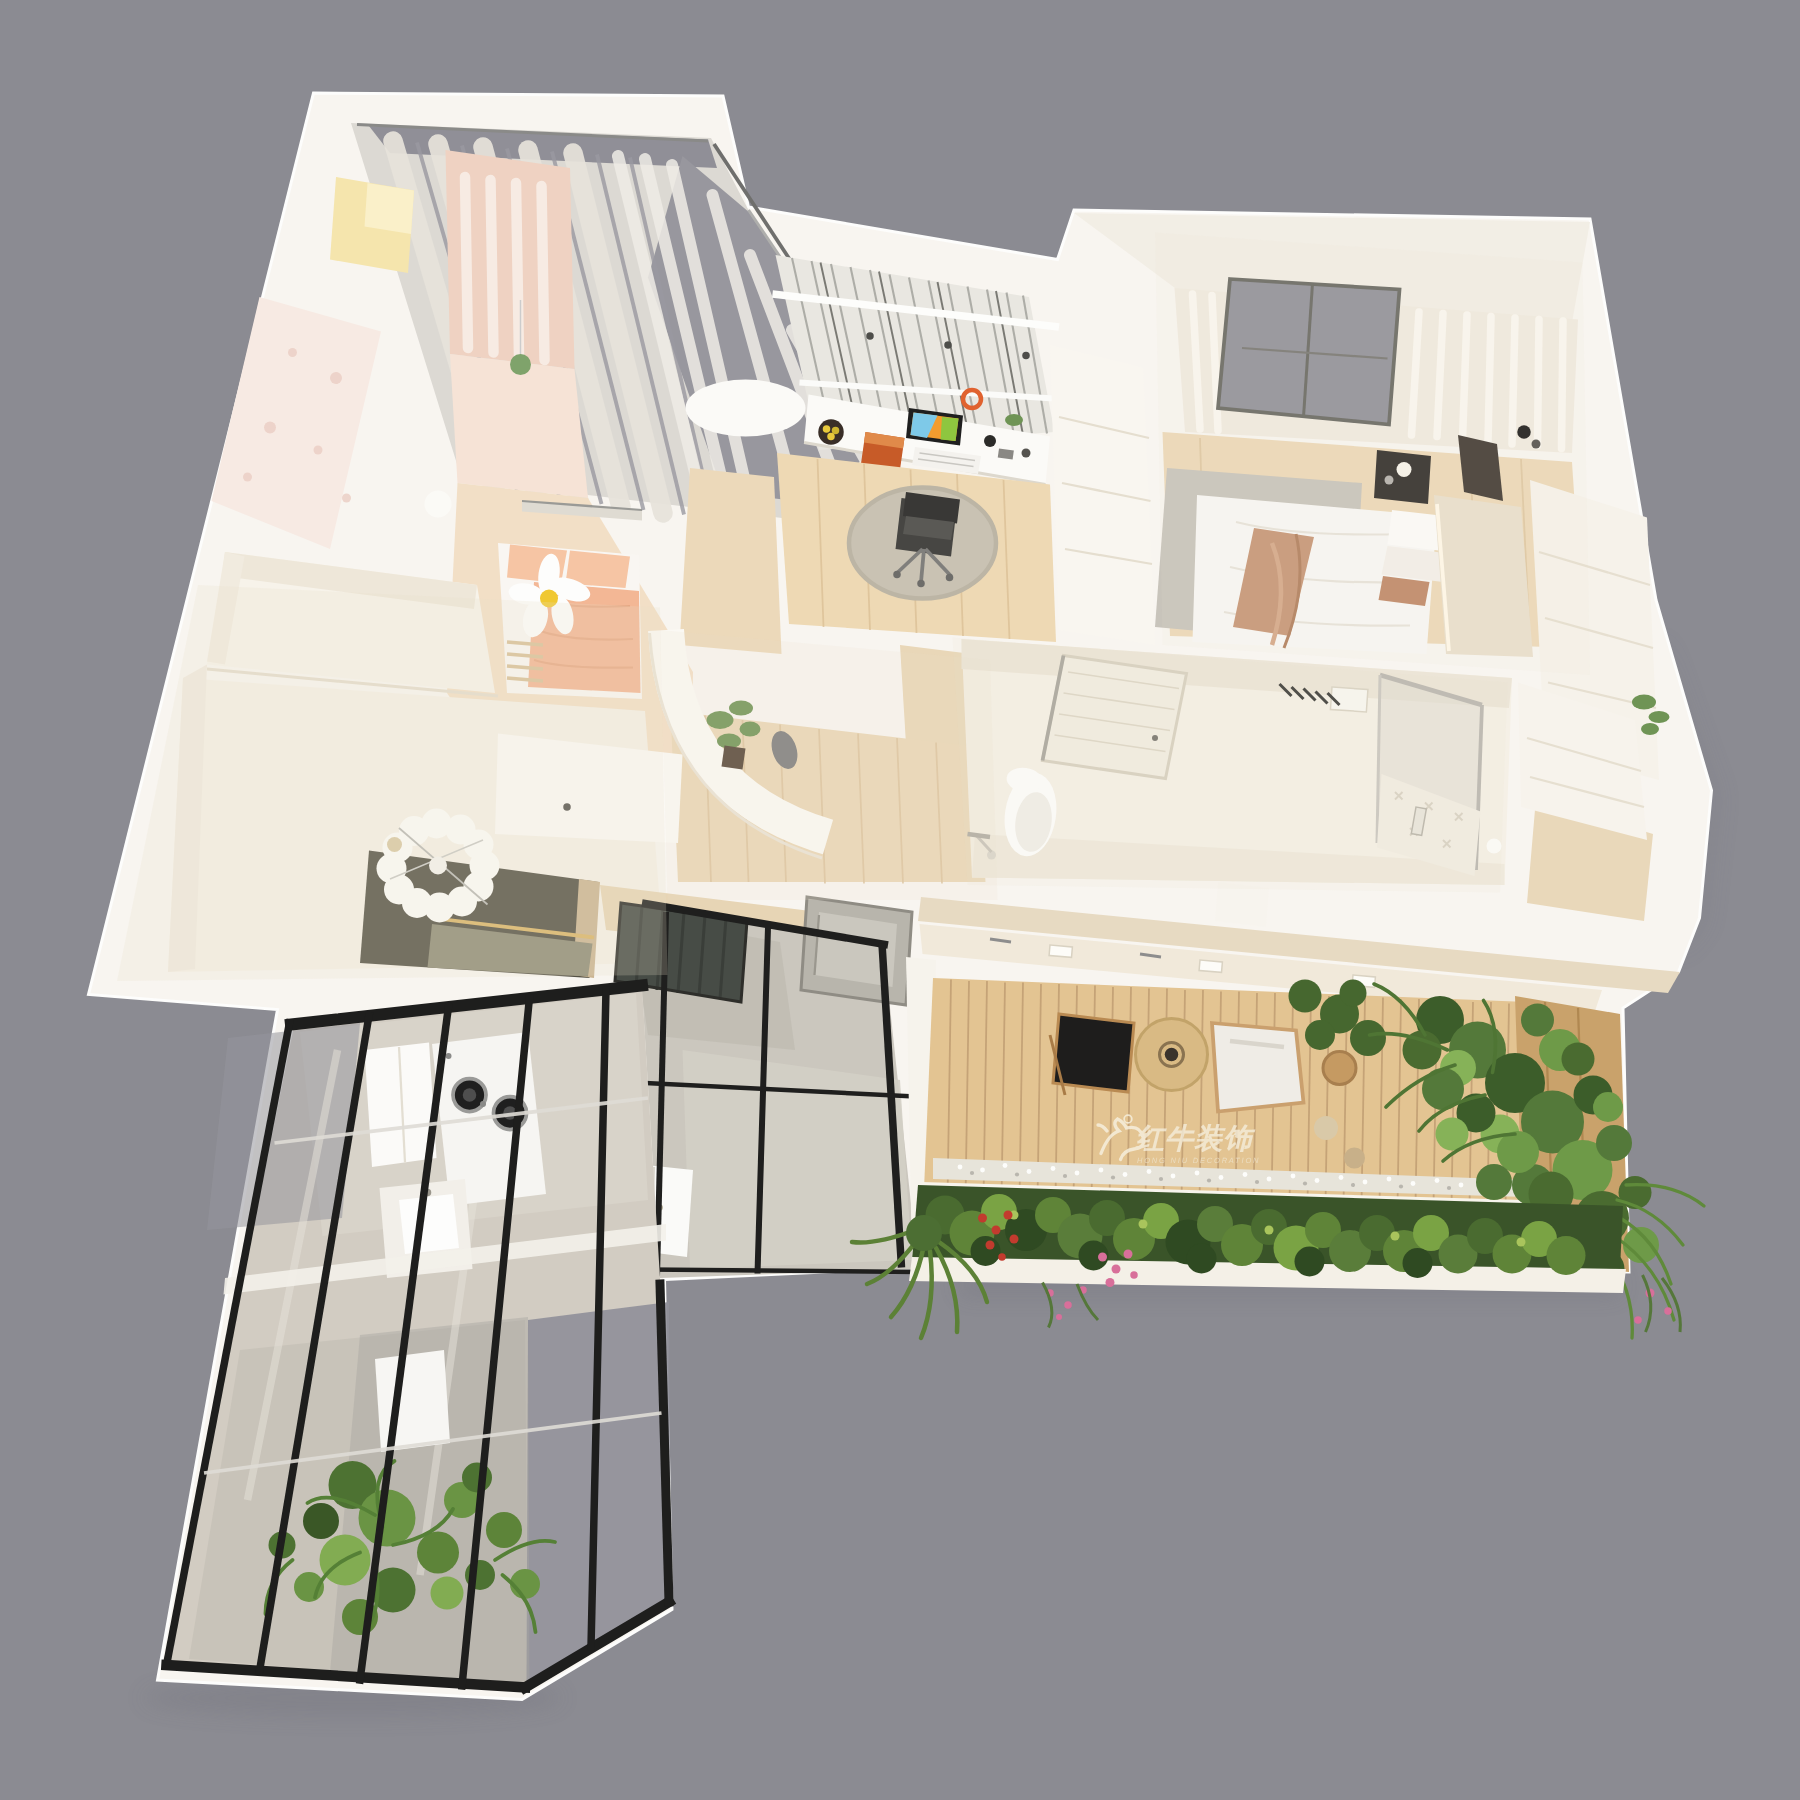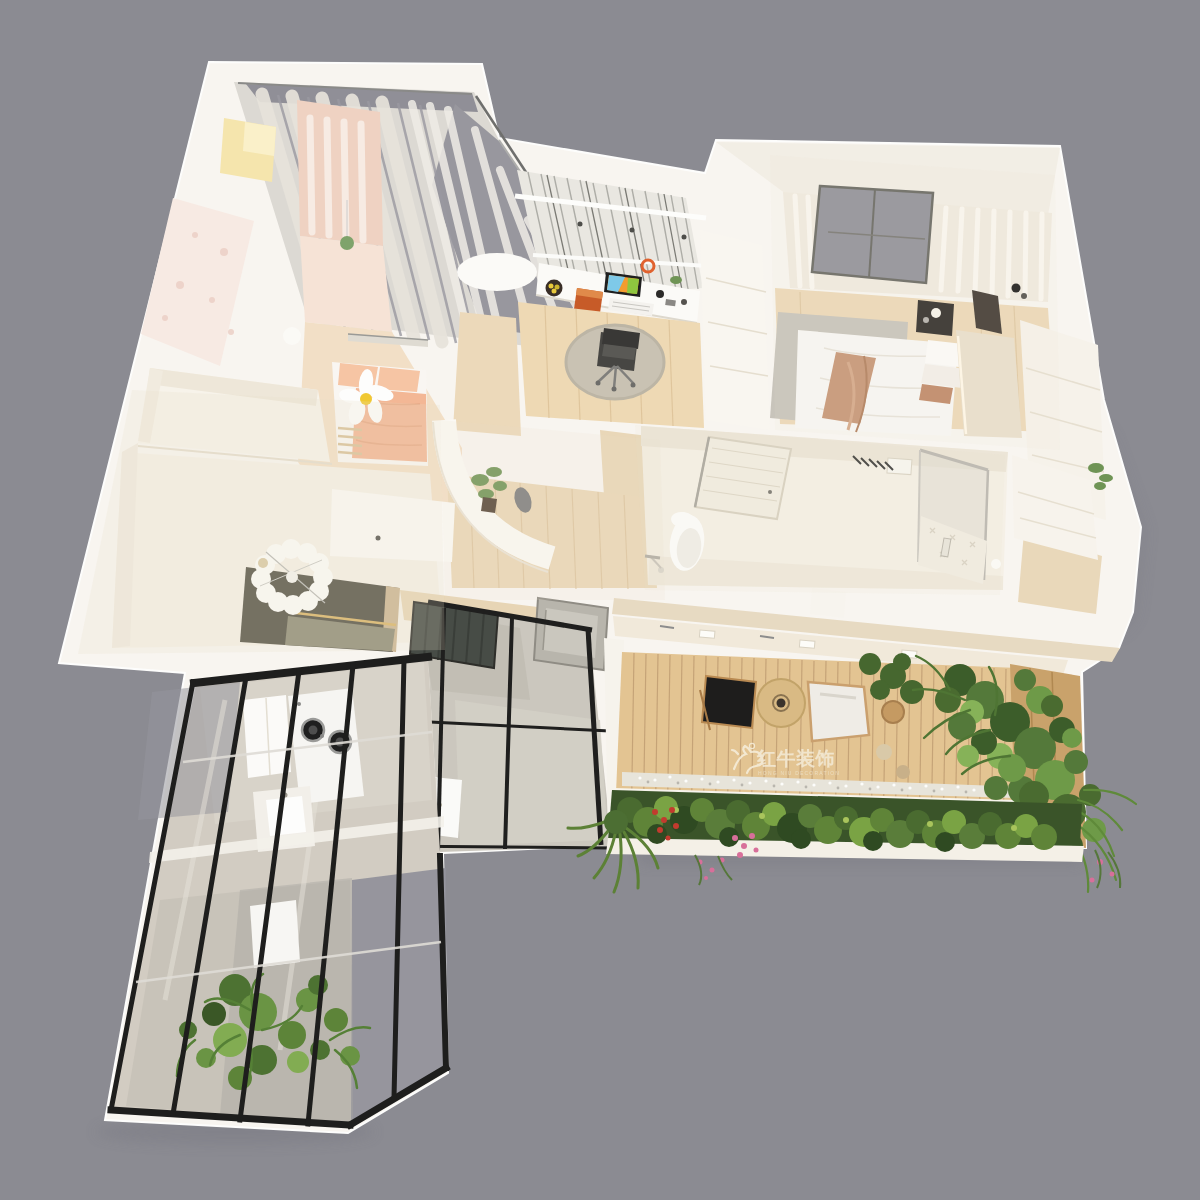--- a/index.html
+++ b/index.html
@@ -1,17 +1,17 @@
 <!DOCTYPE html>
 <html><head>
 <meta charset="utf-8">
 <style>
   html,body{margin:0;padding:0;background:#8b8b92;}
   .stage{width:1200px;height:1200px;position:relative;overflow:hidden;
-         font-family:"Liberation Sans", sans-serif;}
+         font-family:"Liberation Sans", sans-serif;font-style:italic;}
   svg{display:block;}
 </style>
 </head>
 <body>
 <div class="stage">
 <svg width="1200" height="1200" viewBox="0 0 1200 1200" xmlns="http://www.w3.org/2000/svg">
 <defs>
   <filter id="soft" x="-50%" y="-50%" width="200%" height="200%">
     <feGaussianBlur stdDeviation="7"></feGaussianBlur>
   </filter>

